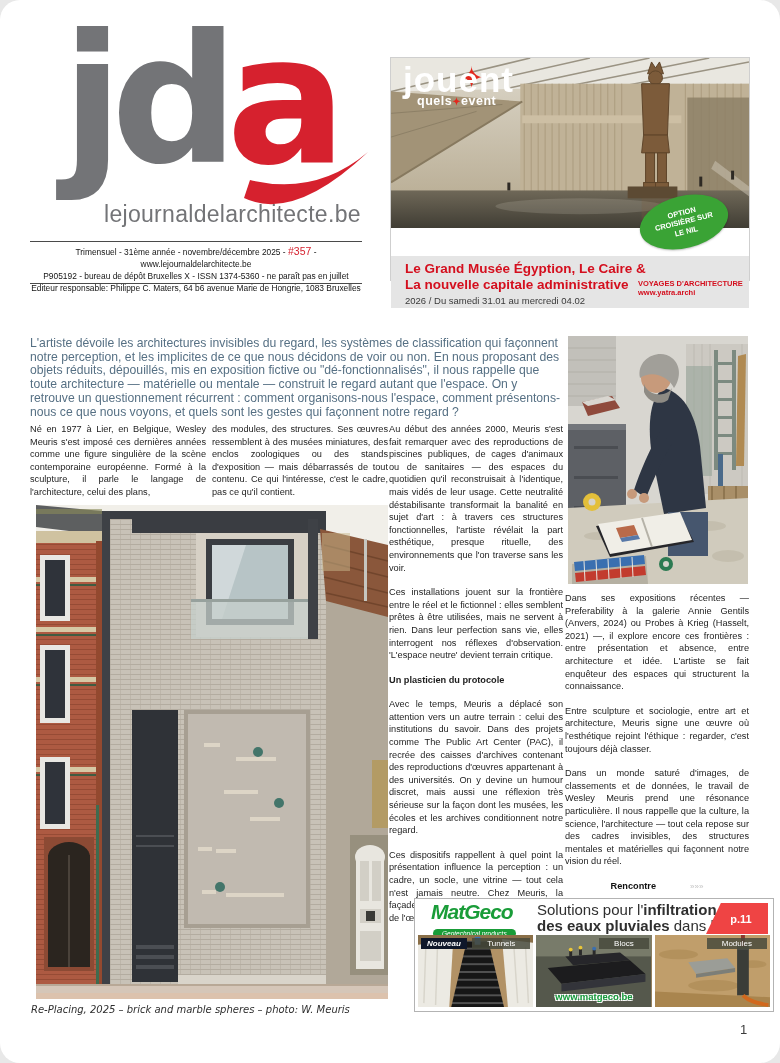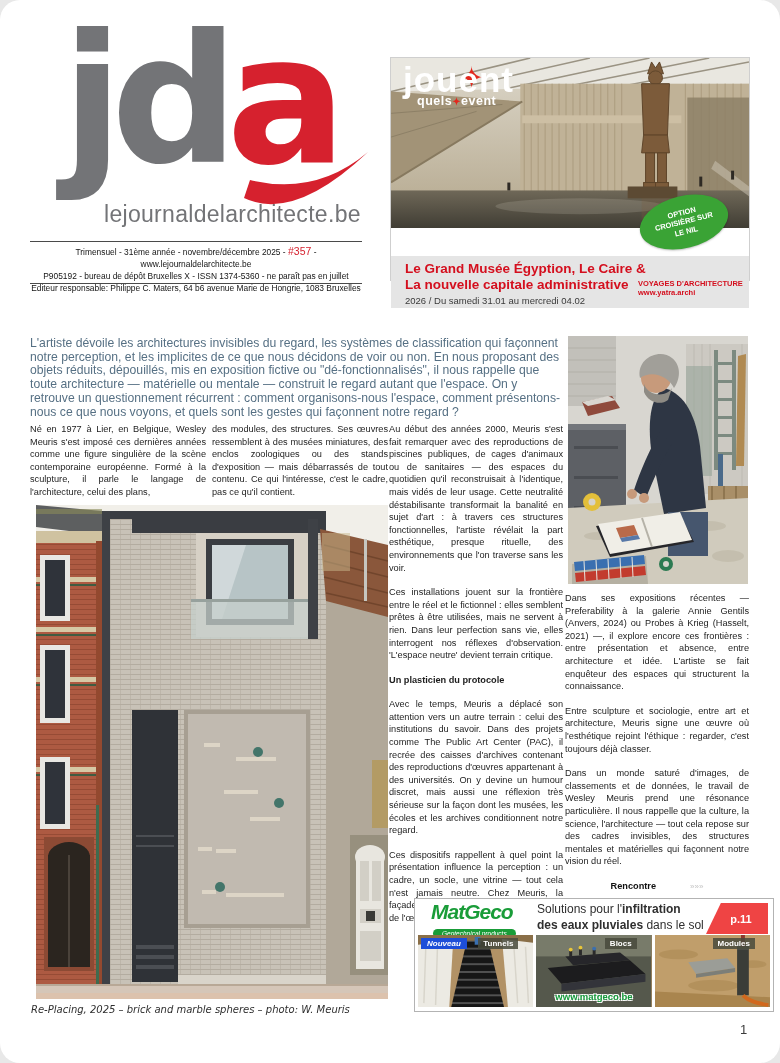--- a/index.html
+++ b/index.html
@@ -52,31 +52,31 @@
   .facade-photo { position:absolute; left:36px; top:505px; width:352px; height:494px; overflow:hidden; }
   .photo-caption { position:absolute; left:31px; top:1004px; font-style:italic; font-size:10px;
     color:#2e2e2e; font-family:"DejaVu Sans", sans-serif; }
   .artist-photo { position:absolute; left:568px; top:336px; width:180px; height:248px; overflow:hidden; }
   
   .matgeco-ad { position:absolute; left:390px; top:898px; width:360px; height:114px; border:1px solid #b3b3b3; background:#fff;margin-left:24px; }
   .mg-logo { position:absolute; left:16px; top:2px; }
   .mg-brand { font-weight:bold; font-style:italic; font-size:21px; letter-spacing:-1px; color:#199c38; line-height:1; }
   .mg-pill { display:inline-block; background:#199c38; color:#fff; font-style:italic; font-size:6.5px;
     border-radius:7px; padding:1px 9px; margin:0 0 0 2px; }
-  .mg-headline { position:absolute; left:122px; top:3px; font-size:12px; line-height:15.5px; color:#2f2f2f; }
+  .mg-headline { position:absolute; left:122px; top:3px; font-size:15px; line-height:15.5px; color:#2f2f2f; }
   .mg-headline b { font-weight:bold; }
   .mg-badge { position:absolute; right:5px; top:4px; width:62px; height:31px; background:#ef4444;
     color:#fff; font-weight:bold; font-size:11px; display:flex; align-items:center; justify-content:center;
     padding-left:8px; clip-path:polygon(24% 0, 100% 0, 100% 100%, 0% 100%); }
   .mg-photos { position:absolute; left:3px; right:3px; top:36px; height:72px; display:flex; gap:3px; }
   .mg-photo { position:relative; flex:1; overflow:hidden; background:#b29266; }
   .mg-photo svg { display:block; width:100%; height:100%; }
-  .mg-label { position:absolute; top:3px; right:15px; background:rgba(72,74,60,.85); color:#fff;
-    font-weight:bold; font-size:8px; padding:1px 5px; }
-  .mg-new { position:absolute; top:3px; left:3px; background:#1d4ed8; color:#fff; font-weight:bold;
+  .mg-label { position:absolute; top:3px; right:3px; background:rgba(72,74,60,.85); color:#fff;
+    font-weight:normal; font-size:8px; padding:1px 15px; }
+  .mg-new { position:absolute; top:3px; left:3px; background:#0f172a; color:#fff; font-weight:bold;
     font-style:italic; font-size:8px; padding:1px 6px; }
   .mg-url { position:absolute; bottom:5px; left:0; right:0; text-align:center; color:#149a3a;
     font-weight:bold; font-size:9.5px; text-shadow:1px 1px 0 #fff, -1px -1px 0 #fff, 1px -1px 0 #fff, -1px 1px 0 #fff; }
   .page-num { position:absolute; left:740px; top:1022px; font-size:13px; color:#3c3c3c; }
 </style>
 </head>
 <body>
 
 <div id="page">
 

